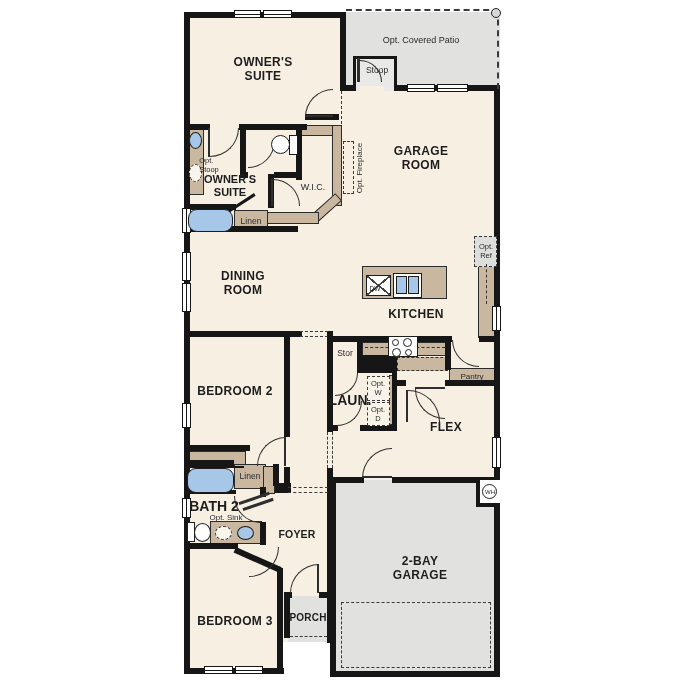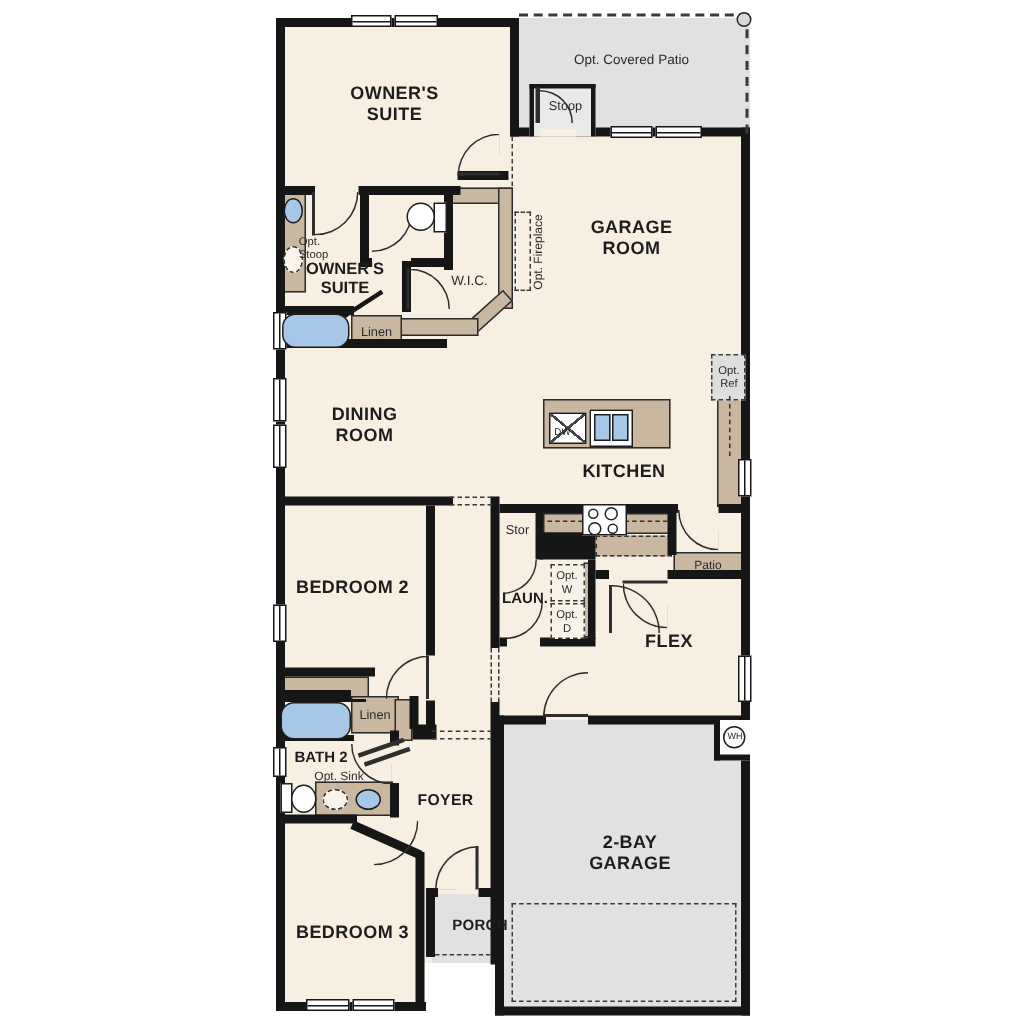--- a/index.html
+++ b/index.html
@@ -19,21 +19,21 @@
   .arc.tr{border-top:1.6px solid #2e2e2e;border-right:1.6px solid #2e2e2e;border-top-right-radius:100% 100%;}
   .arc.bl{border-bottom:1.6px solid #2e2e2e;border-left:1.6px solid #2e2e2e;border-bottom-left-radius:100% 100%;}
   .arc.br{border-bottom:1.6px solid #2e2e2e;border-right:1.6px solid #2e2e2e;border-bottom-right-radius:100% 100%;}
   .leaf{position:absolute;background:#2e2e2e;}
   .dash{position:absolute;}
   .lbl{position:absolute;transform:translate(-50%,-50%);color:#1d1d1d;text-align:center;
        line-height:1.15;white-space:nowrap;}
   .lbl span{display:block;}
   .big{font-weight:bold;font-size:12px;letter-spacing:.3px;}
   .med{font-weight:bold;font-size:10.5px;letter-spacing:.2px;}
-  .md2{font-weight:bold;font-size:10px;}
+  .md2{font-weight:bold;font-size:14px;}
   .sm{font-size:8.5px;color:#2a2a2a;}
   .opt{font-size:7.5px;color:#2a2a2a;line-height:1.2;}
   .tiny{font-size:6.5px;color:#222;}
   .vlbl{position:absolute;writing-mode:vertical-rl;transform:translate(-50%,-50%) rotate(180deg);
         font-size:8px;color:#2a2a2a;white-space:nowrap;}
   .oval{position:absolute;border-radius:50%;}
   .tub{position:absolute;background:#a6c7e7;border:1.6px solid #1d1d1d;border-radius:9px;}
   .fixw{position:absolute;background:#fff;border:1.2px solid #1d1d1d;}
   .burner{position:absolute;background:#fff;border:1.2px solid #222;border-radius:50%;}
 </style>
@@ -226,37 +226,37 @@
     <span>DINING</span>
     <span>ROOM</span>
   </div>
   <div class="lbl tiny" style="left:375px;top:289px;">DW</div>
   <div class="lbl opt" style="left:486px;top:251px;">
     <span>Opt.</span>
     <span>Ref</span>
   </div>
   <div class="lbl big" style="left:416px;top:315px;">KITCHEN</div>
   <div class="lbl sm" style="left:345px;top:354px;">Stor</div>
-  <div class="lbl sm" style="left:472px;top:377px;font-size:8px;">Patio</div>
+  <div class="lbl sm" style="left:472px;top:377px;font-size:8px;">Pantry</div>
   <div class="lbl big" style="left:235px;top:392px;">BEDROOM 2</div>
   <div class="lbl md2" style="left:350px;top:400px;">LAUN.</div>
   <div class="lbl opt" style="left:378px;top:388px;">
     <span>Opt.</span>
     <span>W</span>
   </div>
   <div class="lbl opt" style="left:378px;top:414px;">
     <span>Opt.</span>
     <span>D</span>
   </div>
   <div class="lbl big" style="left:446px;top:428px;">FLEX</div>
   <div class="lbl sm" style="left:250px;top:477px;">Linen</div>
   <div class="lbl md2" style="left:214px;top:506px;">BATH 2</div>
   <div class="lbl opt" style="left:226px;top:518px;font-size:8px;">Opt. Sink</div>
   <div class="lbl med" style="left:297px;top:534px;">FOYER</div>
   <div class="lbl big" style="left:235px;top:622px;">BEDROOM 3</div>
-  <div class="lbl med" style="left:308px;top:618px;font-size:10px;margin-left:12px;">PORCH</div>
+  <div class="lbl med" style="left:308px;top:618px;font-size:10px;">PORCH</div>
   <div class="lbl big" style="left:420px;top:569px;">
     <span>2-BAY</span>
     <span>GARAGE</span>
   </div>
   <div class="lbl tiny" style="left:490px;top:492px;font-size:6px;">WH</div>
 
 </div>
 
 </body></html>

